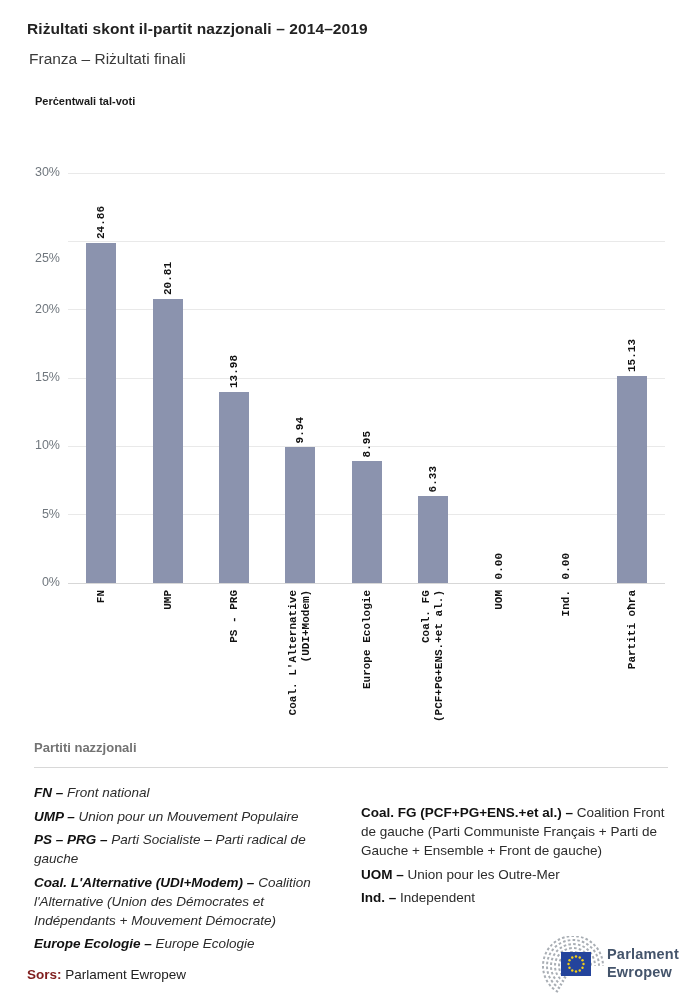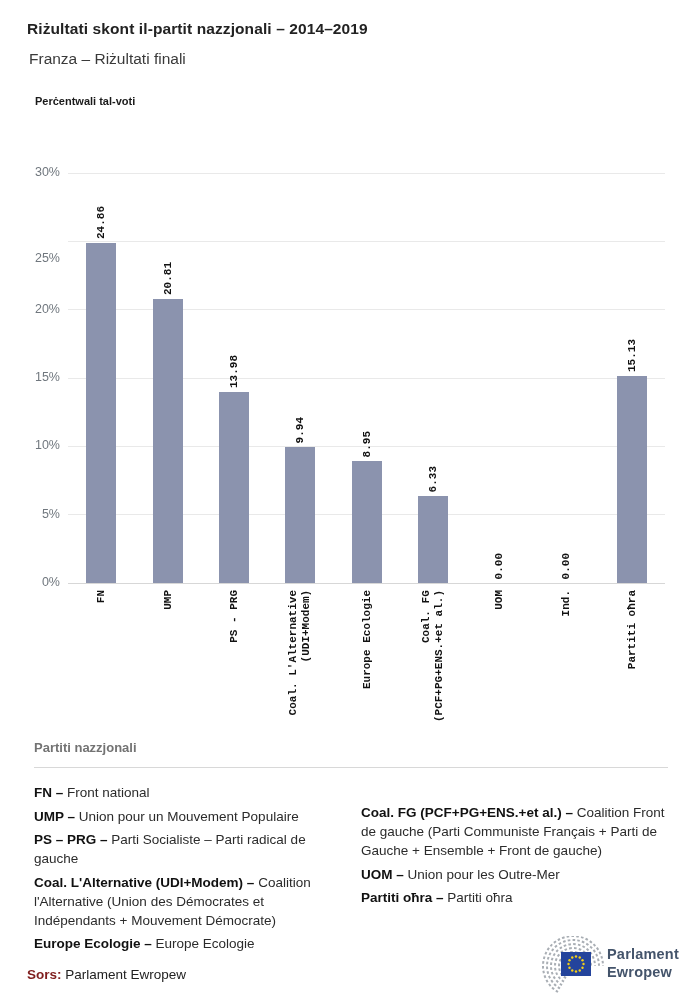--- a/index.html
+++ b/index.html
@@ -20,21 +20,21 @@
   .vlabel,.xlabel{position:absolute;writing-mode:vertical-rl;
       transform:translateX(-50%) rotate(180deg);
       font-family:"Liberation Mono",monospace;font-weight:bold;white-space:pre;}
   .vlabel{font-size:11px;line-height:13px;color:#121212;}
   .xlabel{font-size:11px;line-height:13px;color:#121212;text-align:end;}
 
   
   .legend-heading{position:absolute;left:34px;top:740px;font-size:13px;font-weight:bold;color:#737373;}
   .legend-divider{position:absolute;left:34px;top:767px;width:634px;height:1px;background:#d8d8d8;}
   .legend-col{position:absolute;top:783px;font-size:13.5px;line-height:19px;color:#2b2b2b;}
-  .legend-col.c1{left:34px;width:302px;}
+  .legend-col.c1{left:34px;width:302px;font-style:italic;}
   .legend-col.c2{left:361px;width:307px;margin-top:20px;}
   .legend-item{margin:0 0 4.5px 0;}
   .legend-item b{color:#111;}
 
   
   .source{position:absolute;left:27px;top:967px;font-size:13.5px;color:#222;}
   .source b{color:#7f1d1d;}
   .logo{position:absolute;left:531px;top:936px;width:150px;height:58px;}
   .logo svg{position:absolute;left:0;top:0;}
   .logo-text{position:absolute;left:76px;top:10px;font-size:14.5px;line-height:17.5px;
@@ -100,21 +100,21 @@
   <div class="legend-col c1" id="lcol1">
       <p class="legend-item"><b>FN –</b><span> Front national</span></p>
       <p class="legend-item"><b>UMP –</b><span> Union pour un Mouvement Populaire</span></p>
       <p class="legend-item"><b>PS – PRG –</b><span> Parti Socialiste – Parti radical de gauche</span></p>
       <p class="legend-item"><b>Coal. L'Alternative (UDI+Modem) –</b><span> Coalition l'Alternative (Union des Démocrates et Indépendants + Mouvement Démocrate)</span></p>
       <p class="legend-item"><b>Europe Ecologie –</b><span> Europe Ecologie</span></p>
     </div>
   <div class="legend-col c2" id="lcol2">
       <p class="legend-item"><b>Coal. FG (PCF+PG+ENS.+et al.) –</b><span> Coalition Front de gauche (Parti Communiste Français + Parti de Gauche + Ensemble + Front de gauche)</span></p>
       <p class="legend-item"><b>UOM –</b><span> Union pour les Outre-Mer</span></p>
-      <p class="legend-item"><b>Partiti oħra –</b><span> Partiti oħra</span></p>
+      <p class="legend-item"><b>Ind. –</b><span> Independent</span></p>
     </div>
 
   <div class="source">
     <b>Sors:</b>
     <span>Parlament Ewropew</span>
   </div>
 
   <div class="logo">
     <svg width="74" height="58" viewBox="0 0 74 58">
       <g fill="none" stroke="#a9aeb4" stroke-width="2" stroke-dasharray="2.6 2.2">

